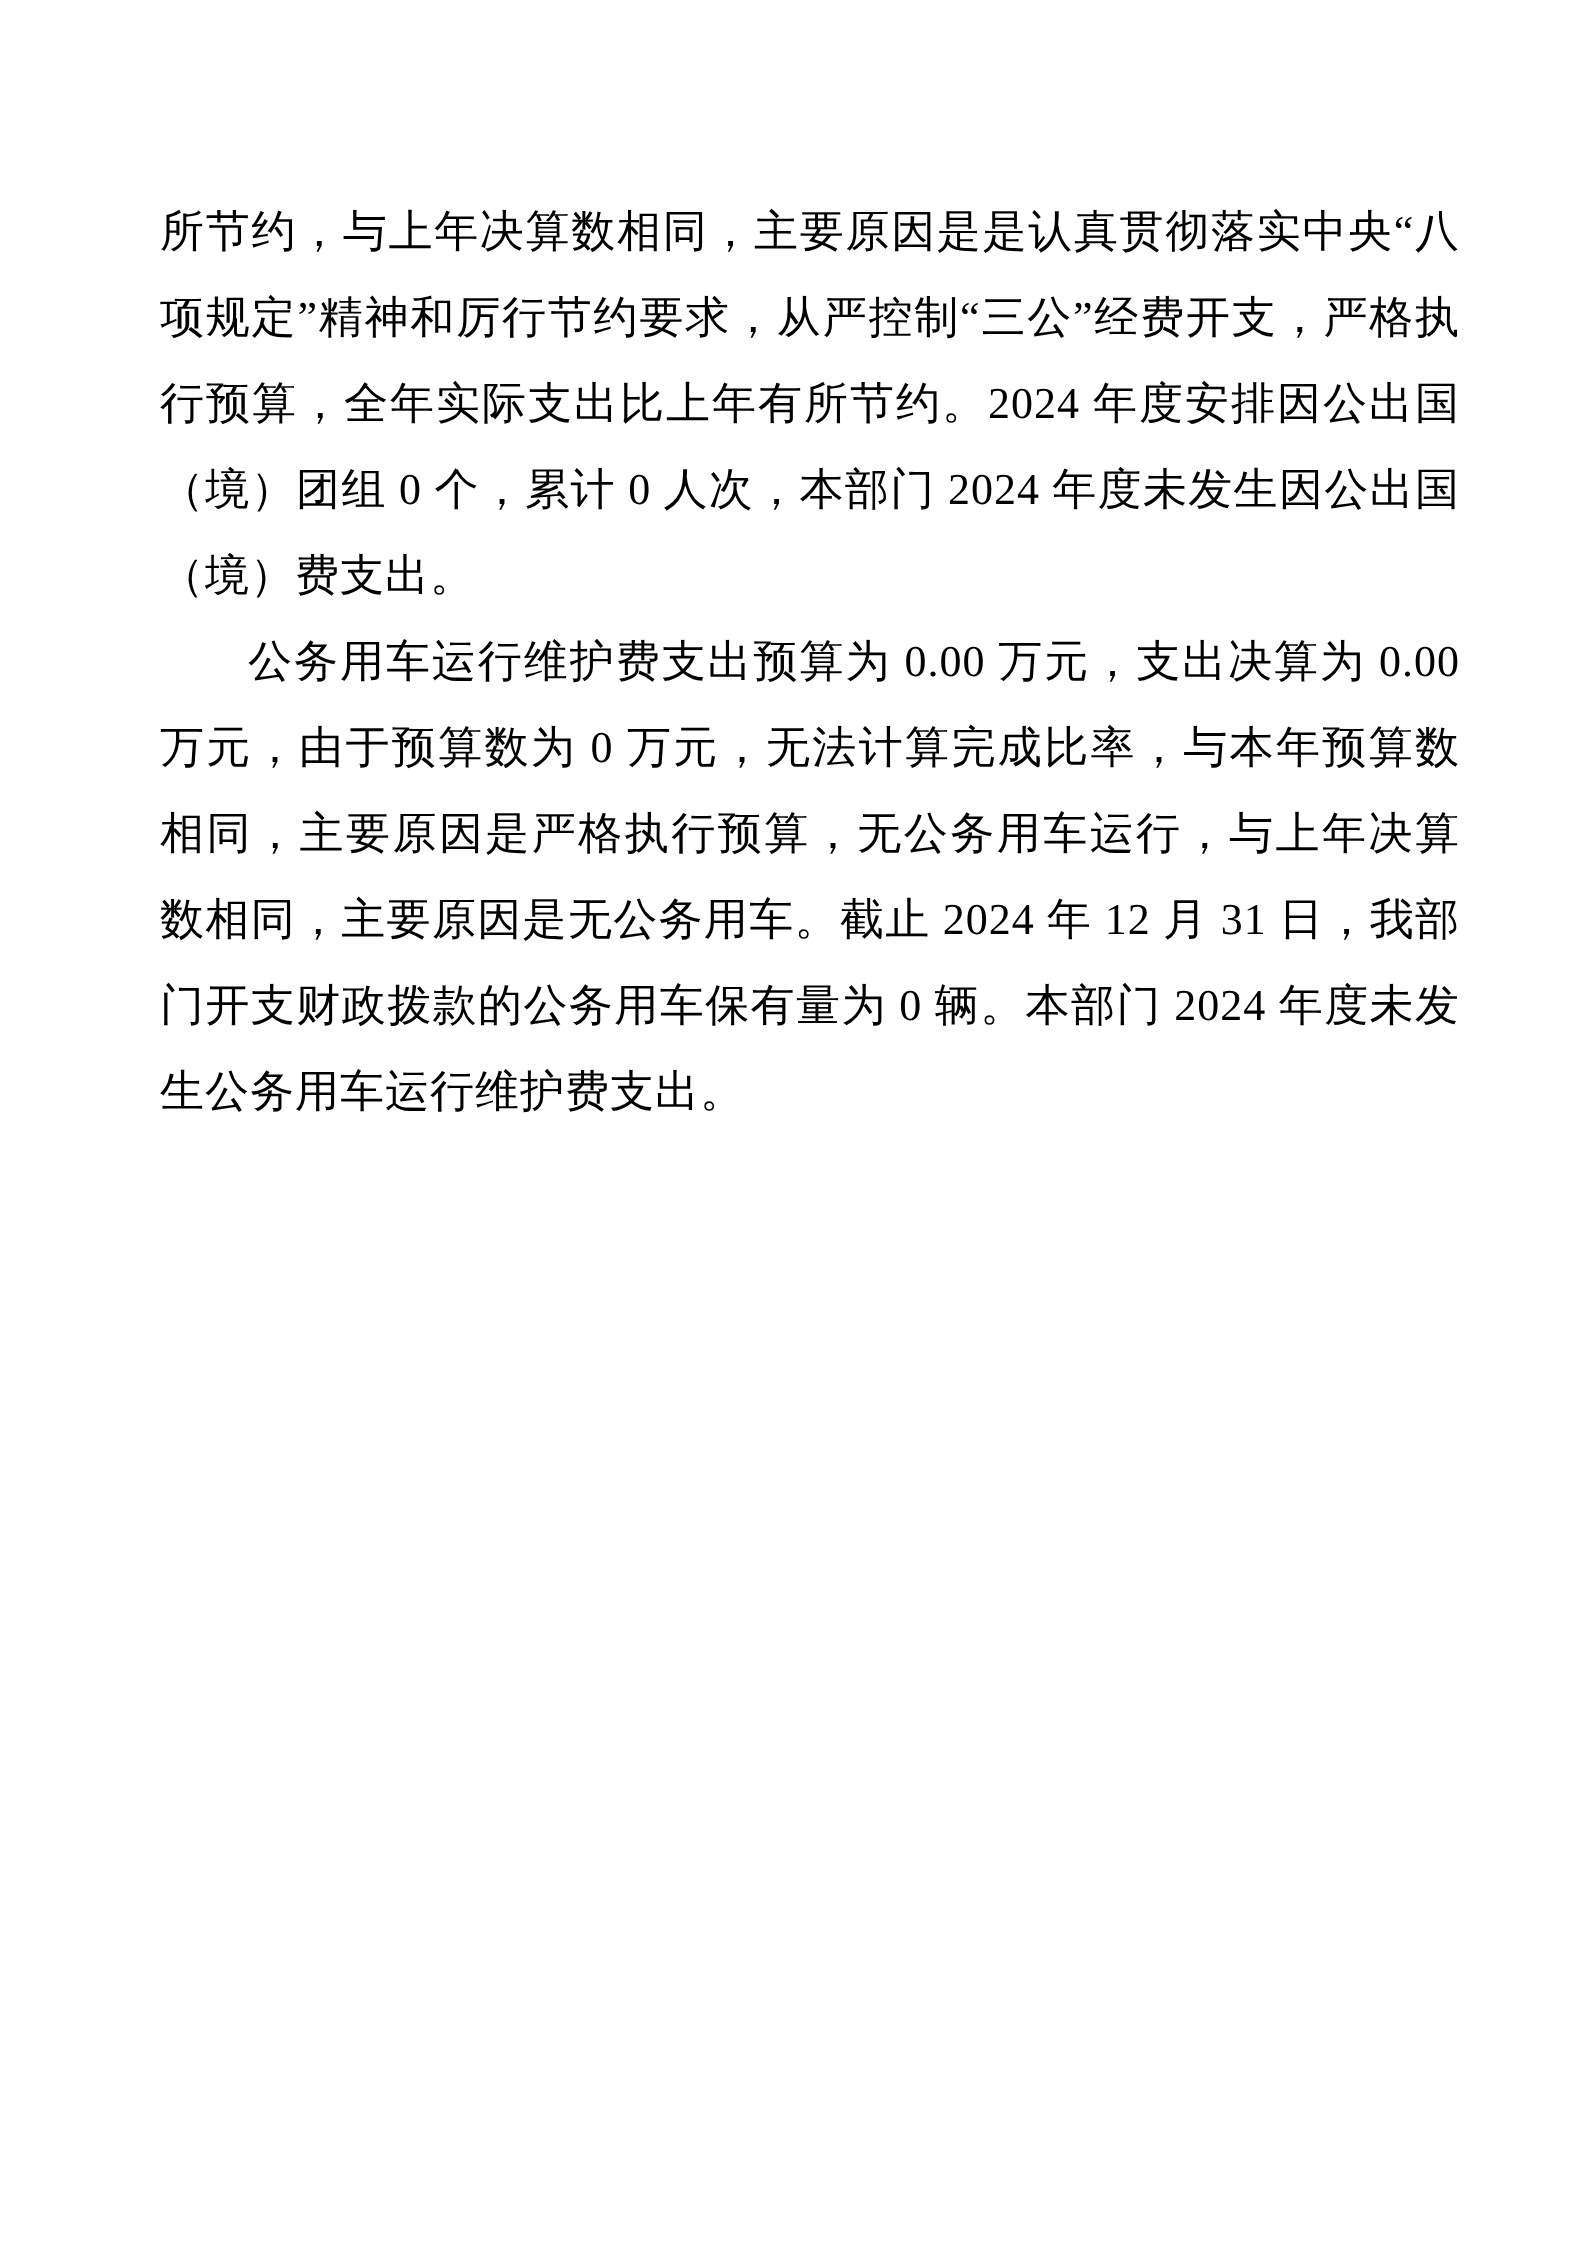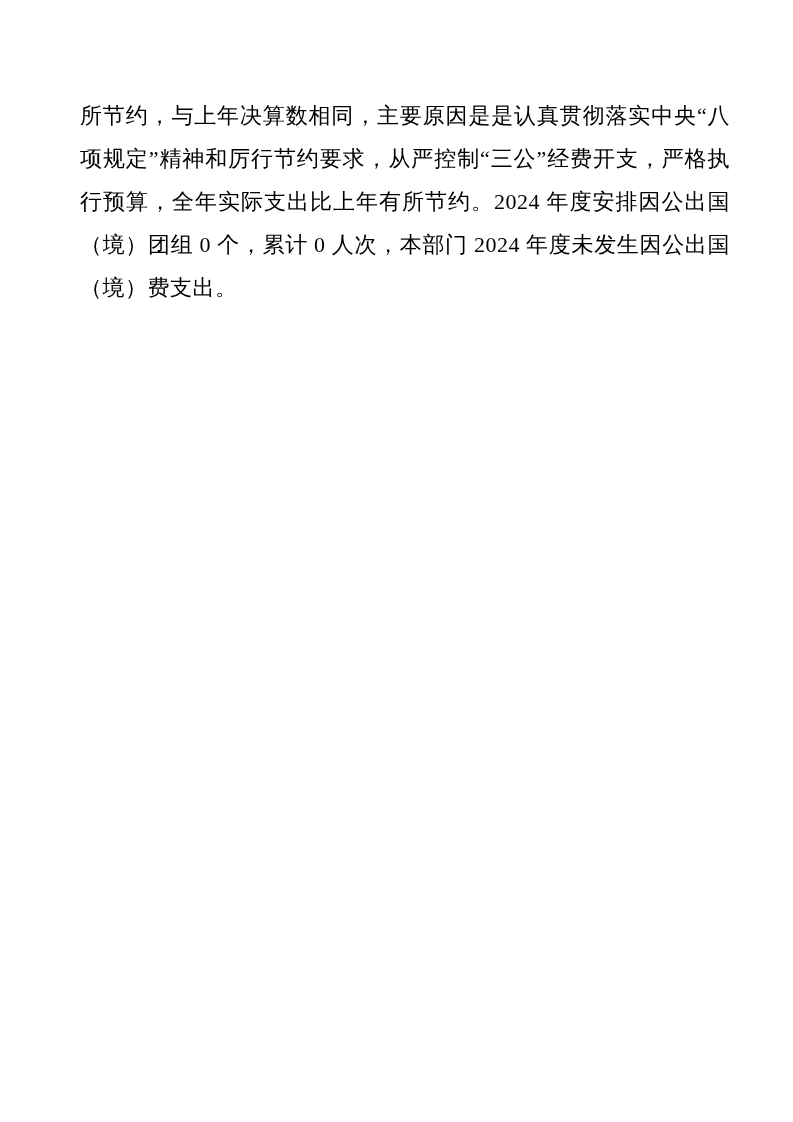--- a/index.html
+++ b/index.html
@@ -46,15 +46,16 @@
     color: #000000;
     font-family: "Liberation Serif", "DejaVu Serif", serif;
   }
 </style>
 </head>
 <body>
 
 <div class="page">
   <div class="content">
     <p class="continuation">所节约，与上年决算数相同，主要原因是是认真贯彻落实中央“八项规定”精神和厉行节约要求，从严控制“三公”经费开支，严格执行预算，全年实际支出比上年有所节约。2024 年度安排因公出国（境）团组 0 个，累计 0 人次，本部门 2024 年度未发生因公出国（境）费支出。</p>
+    <p>公务用车运行维护费支出预算为 0.00 万元，支出决算为 0.00 万元，由于预算数为 0 万元，无法计算完成比率，与本年预算数相同，主要原因是严格执行预算，无公务用车运行，与上年决算数相同，主要原因是无公务用车。截止 2024 年 12 月 31 日，我部门开支财政拨款的公务用车保有量为 0 辆。本部门 2024 年度未发生公务用车运行维护费支出。</p>
   </div>
   <div class="footer">- 14 -</div>
 </div>
 
 </body></html>

